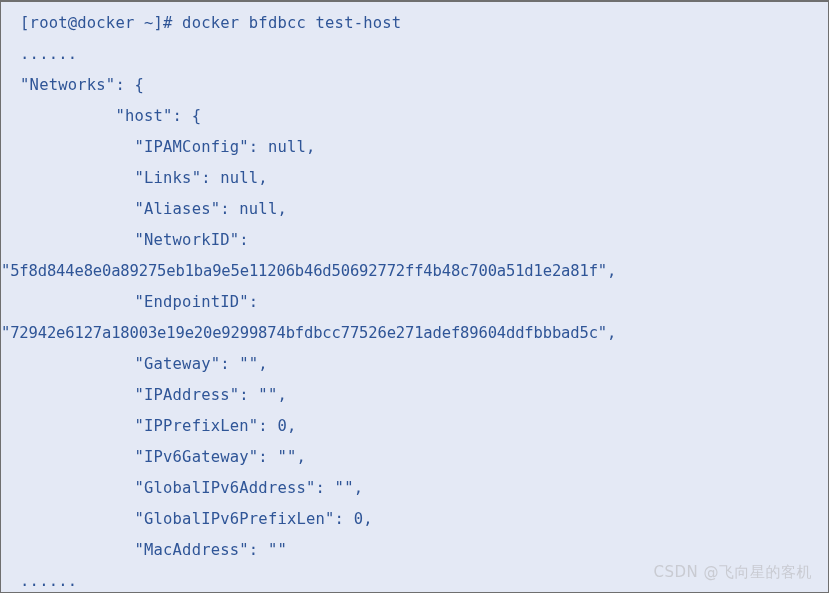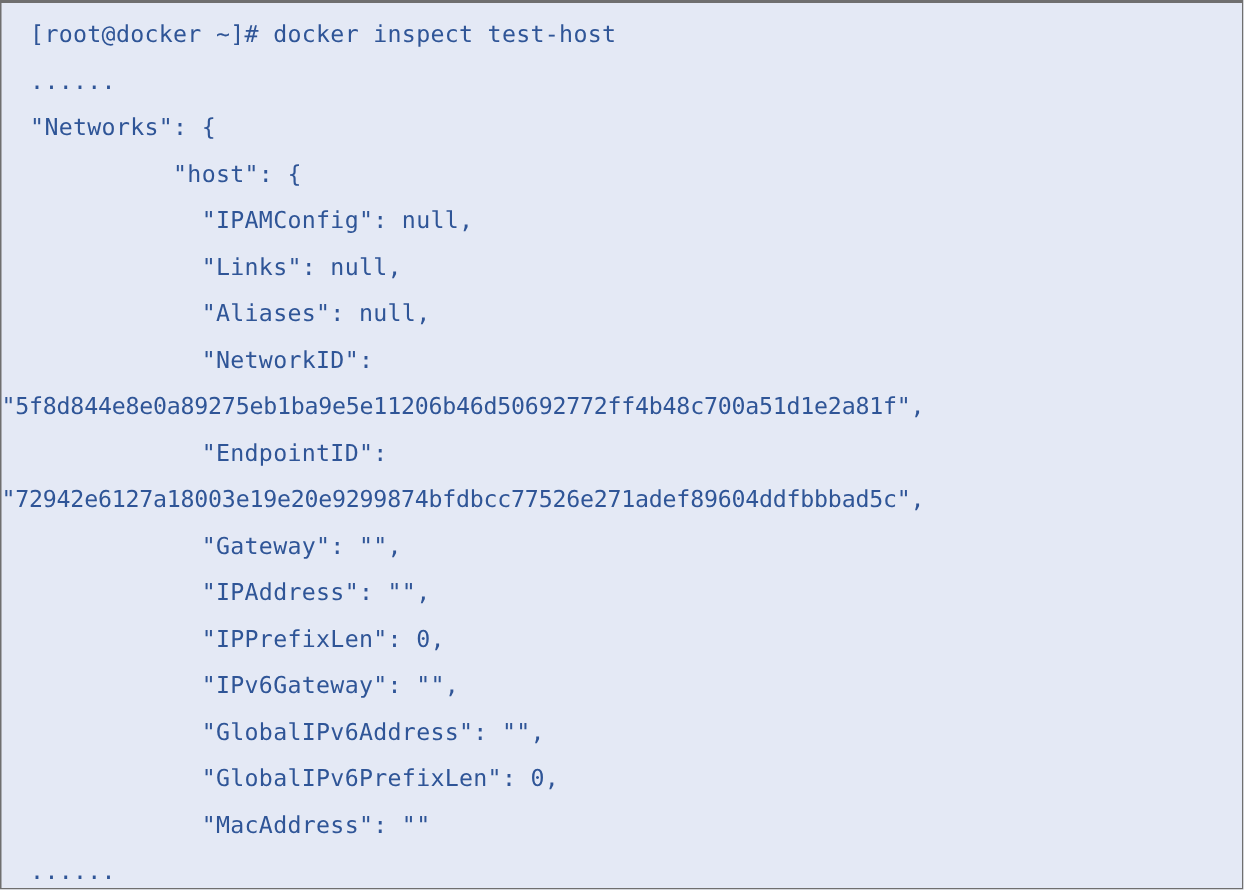--- a/index.html
+++ b/index.html
@@ -51,33 +51,34 @@
     color: #c9cbd2;
     white-space: pre;
     letter-spacing: 0.5px;
   }
 </style>
 </head>
 <body>
 
 <div id="terminal-block">
   <div class="code-area" id="code-area">
-      <div class="code-line">  [root@docker ~]# docker inspect test-host</div>
+      <div class="code-line">  [root@docker ~]# docker bfdbcc test-host</div>
       <div class="code-line">  ......</div>
       <div class="code-line">  "Networks": {</div>
       <div class="code-line">            "host": {</div>
       <div class="code-line">              "IPAMConfig": null,</div>
       <div class="code-line">              "Links": null,</div>
       <div class="code-line">              "Aliases": null,</div>
       <div class="code-line">              "NetworkID":</div>
       <div class="code-line hash">"5f8d844e8e0a89275eb1ba9e5e11206b46d50692772ff4b48c700a51d1e2a81f",</div>
       <div class="code-line">              "EndpointID":</div>
       <div class="code-line hash">"72942e6127a18003e19e20e9299874bfdbcc77526e271adef89604ddfbbbad5c",</div>
       <div class="code-line">              "Gateway": "",</div>
       <div class="code-line">              "IPAddress": "",</div>
       <div class="code-line">              "IPPrefixLen": 0,</div>
       <div class="code-line">              "IPv6Gateway": "",</div>
       <div class="code-line">              "GlobalIPv6Address": "",</div>
       <div class="code-line">              "GlobalIPv6PrefixLen": 0,</div>
       <div class="code-line">              "MacAddress": ""</div>
       <div class="code-line">  ......</div>
     </div>
+  <div class="watermark">CSDN @飞向星的客机</div>
 </div>
 
 </body></html>

